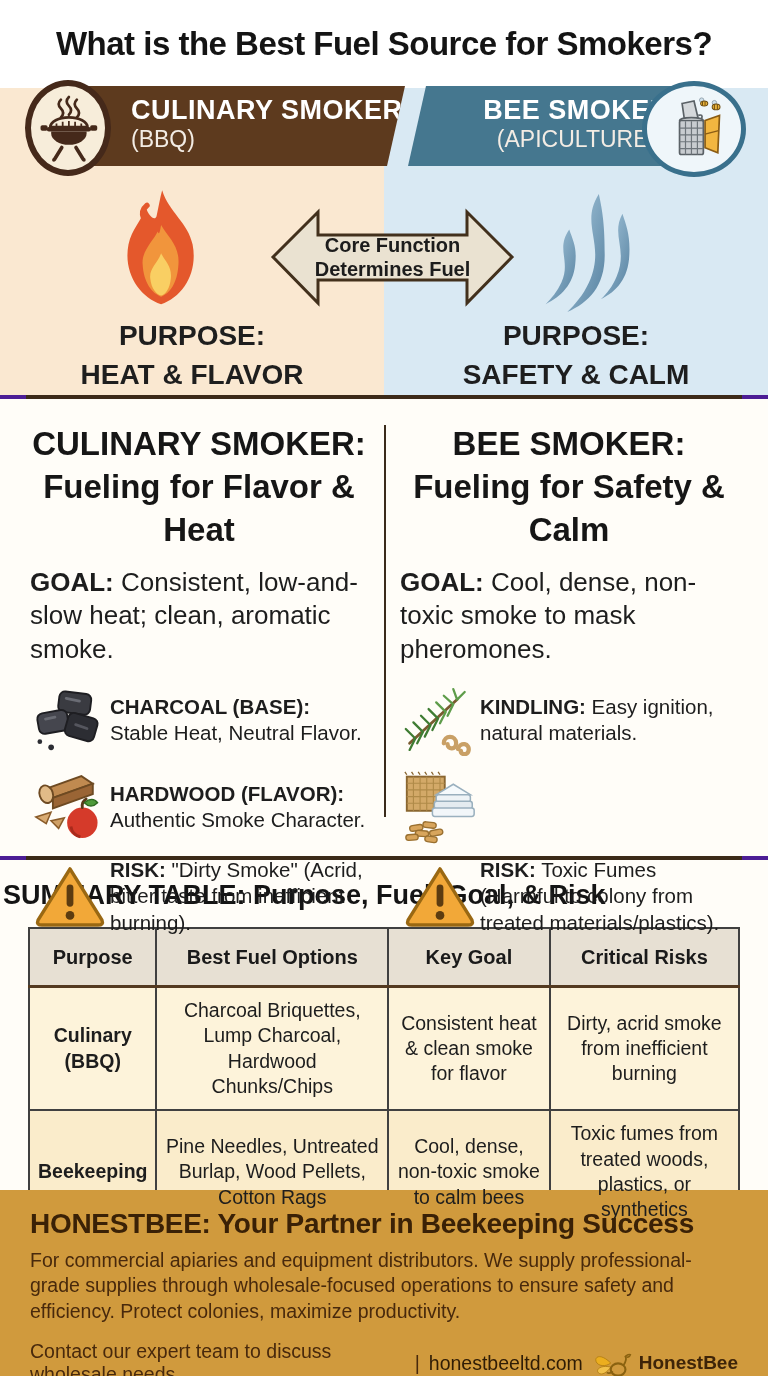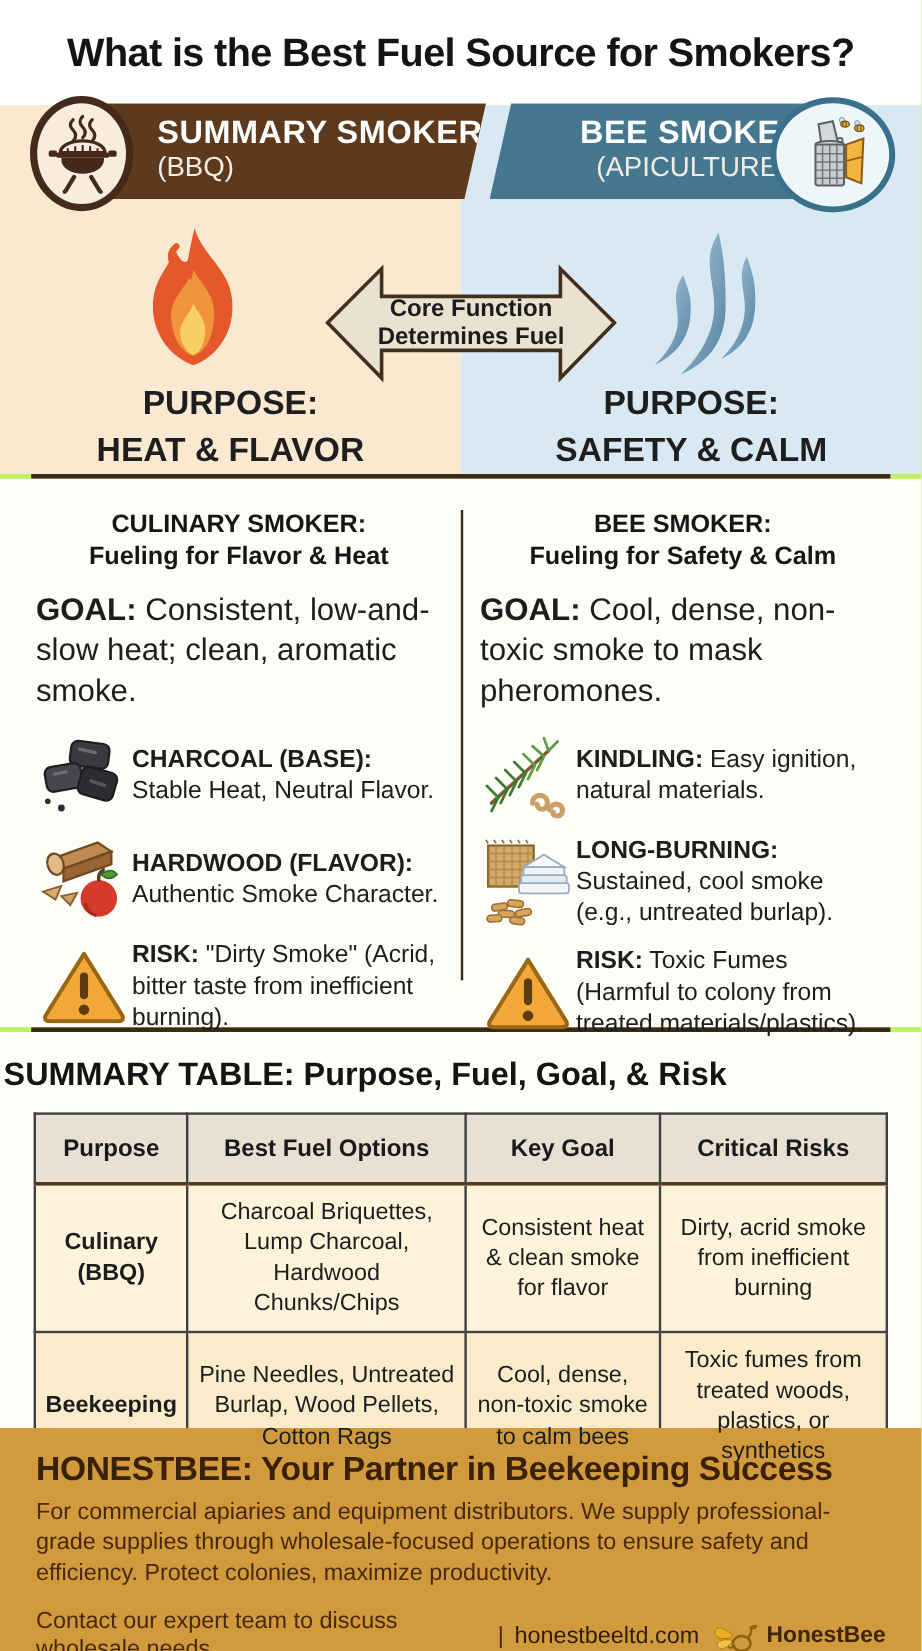--- a/index.html
+++ b/index.html
@@ -2,21 +2,21 @@
 <html><head>
 <meta charset="utf-8">
 <style>
   * { box-sizing: border-box; }
   html,body { margin:0; padding:0; }
   body {
     width:768px; height:1376px;
     font-family:"Liberation Sans", sans-serif;
     background:#ffffff;
   }
-  .page { position:relative; width:768px; height:1376px; overflow:hidden; background:#bef264; }
+  .page { position:relative; width:768px; height:1376px; overflow:hidden; background:#4c1d95; }
 
   
   .title-bar { height:88px; background:#ffffff; display:flex; align-items:center; justify-content:center; position:relative; z-index:1; }
   .title-bar h1 { margin:0; font-size:33px; font-weight:800; color:#141414; letter-spacing:-0.5px; }
 
   
   .hero { position:relative; height:307px; background:linear-gradient(to right,#fae8d1 0 50%, #d9e9f3 50% 100%); z-index:2; }
   .ribbon { position:absolute; top:-2px; height:80px; color:#fff; }
   .ribbon-left { left:57px; width:348px; background:#5d3a1e;
     clip-path:polygon(0 0, 100% 0, calc(100% - 18px) 100%, 0 100%);
@@ -27,36 +27,36 @@
   .ribbon-title { font-size:27px; font-weight:800; letter-spacing:0.5px; line-height:1.1; }
   .ribbon-sub { font-size:23px; font-weight:400; color:#f3ece4; line-height:1.2; }
 
   .badge { position:absolute; border-radius:50%; display:flex; align-items:center; justify-content:center; }
   .badge-left { left:25px; top:-8px; width:86px; height:96px; background:#f7edda; border:6px solid #45291a; }
   .badge-right { left:642px; top:-7px; width:104px; height:96px; background:#eff6fa; border:5px solid #39708c; }
 
   .flame-wrap { position:absolute; left:105px; top:100px; width:110px; height:125px; }
   .smoke-wrap { position:absolute; left:527px; top:104px; width:118px; height:128px; }
 
-  .arrow-wrap { position:absolute; left:270px; top:128px; width:245px; height:107px; }
+  .arrow-wrap { position:absolute; left:270px; top:116px; width:245px; height:107px; }
   .arrow-wrap svg { position:absolute; inset:0; }
   .arrow-label { position:absolute; inset:0; display:flex; flex-direction:column; align-items:center; justify-content:center; font-size:20px; font-weight:800; color:#1c1c1c; line-height:1.18; text-align:center; }
 
   .purpose { position:absolute; top:228px; text-align:center; font-size:28px; font-weight:800; color:#1e1e1e; line-height:1.4; }
   .purpose-left { left:40px; width:304px; }
   .purpose-right { left:424px; width:304px; }
 
   
   .rule { border:none; border-top:4px solid #3c2a18; margin:0 26px; height:0; }
 
   
   .compare { position:relative; height:457px; background:#fffdf8; padding:24px 14px 0; display:flex; }
   .vrule { position:absolute; left:50%; top:26px; height:392px; width:2px; background:#3a2b1b; }
   .col { width:50%; padding:0 16px; }
-  .col h2 { margin:0 0 14px; font-size:21px; font-weight:800; color:#161616; text-align:center; line-height:1.3; }
+  .col h2 { margin:0 0 14px; font-size:33px; font-weight:800; color:#161616; text-align:center; line-height:1.3; }
   .goal { margin:0 0 16px; font-size:26px; color:#1d1d1d; line-height:1.3; }
   .goal b, .item p b { font-weight:800; }
   .item { display:flex; align-items:center; margin-bottom:13px; }
   .item-icon { flex:0 0 80px; height:74px; display:flex; align-items:center; justify-content:center; }
   .item p { margin:0; font-size:20.5px; color:#1d1d1d; line-height:1.28; }
 
   
   .summary { height:330px; background:#fffdf8; padding-top:12px; }
   .summary h2 { margin:8px 3px 16px; text-align:left; font-size:27px; font-weight:800; color:#141414; }
   table.sum { width:712px; margin:0 auto; border-collapse:collapse; }
@@ -82,21 +82,21 @@
 
 <div class="page">
 
   <header class="title-bar">
     <h1>What is the Best Fuel Source for Smokers?</h1>
   </header>
 
   <section class="hero">
 
     <div class="ribbon ribbon-left">
-      <div class="ribbon-title">SUMMARY SMOKER</div>
+      <div class="ribbon-title">CULINARY SMOKER</div>
       <div class="ribbon-sub">(BBQ)</div>
     </div>
 
     <div class="ribbon ribbon-right">
       <div class="ribbon-title">BEE SMOKER</div>
       <div class="ribbon-sub">(APICULTURE)</div>
     </div>
 
     <div class="badge badge-left">
       <svg width="62" height="70" viewBox="0 0 70 76">
@@ -293,21 +293,20 @@
             <g fill="#d8a55c" stroke="#9a7030" stroke-width="1.4">
               <rect x="8" y="58" width="14" height="6" rx="3" transform="rotate(-8 15 61)"></rect>
               <rect x="22" y="55" width="14" height="6" rx="3" transform="rotate(6 29 58)"></rect>
               <rect x="14" y="64" width="14" height="6" rx="3" transform="rotate(4 21 67)"></rect>
               <rect x="29" y="63" width="14" height="6" rx="3" transform="rotate(-10 36 66)"></rect>
               <rect x="4" y="68" width="13" height="6" rx="3" transform="rotate(-4 10 71)"></rect>
               <rect x="24" y="70" width="13" height="6" rx="3" transform="rotate(8 30 73)"></rect>
             </g>
           </svg>
         </div>
-        <p><b>LONG-BURNING:</b><span> Sustained, cool smoke (e.g., untreated burlap).</span></p>
       </div>
 
       <div class="item">
         <div class="item-icon">
           <svg width="70" height="62" viewBox="0 0 72 64">
             <path d="M36 4 L69 57 Q71 62 65 62 L7 62 Q1 62 3 57 Z" fill="#f2a838" stroke="#9a6812" stroke-width="3.5" stroke-linejoin="round"></path>
             <rect x="32.5" y="20" width="7" height="23" rx="3.5" fill="#5c3c10"></rect>
             <circle cx="36" cy="52" r="4.5" fill="#5c3c10"></circle>
           </svg>
         </div>

